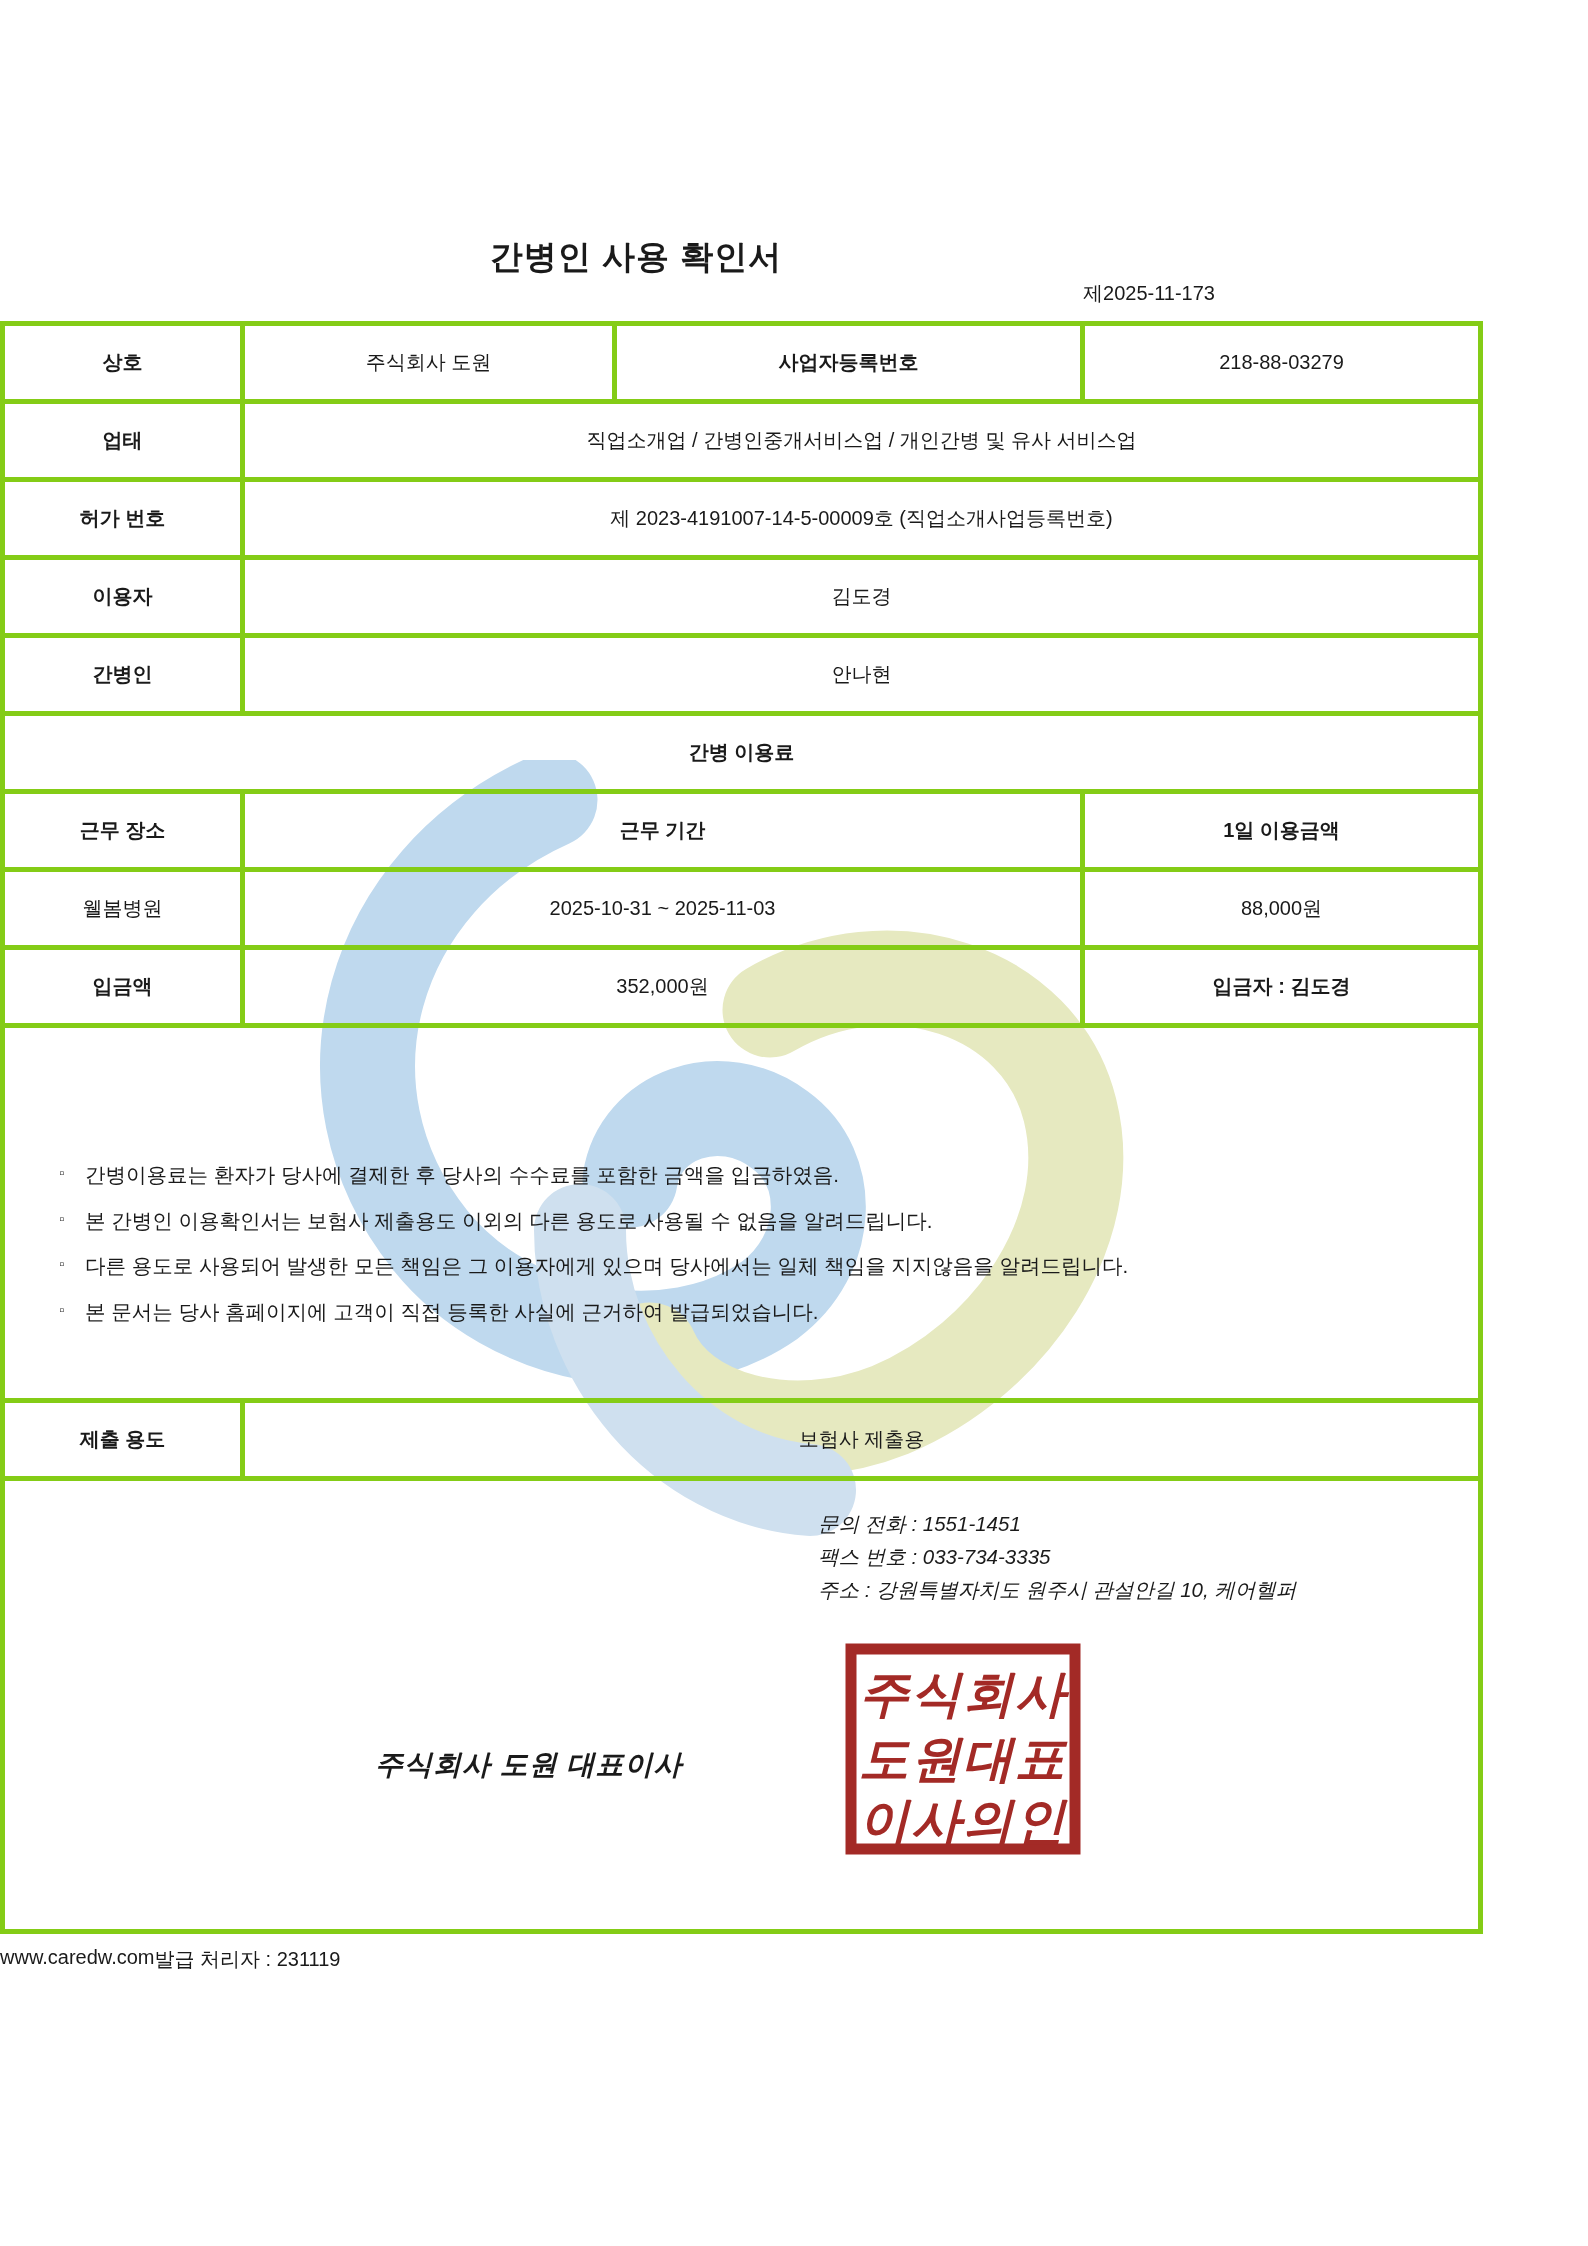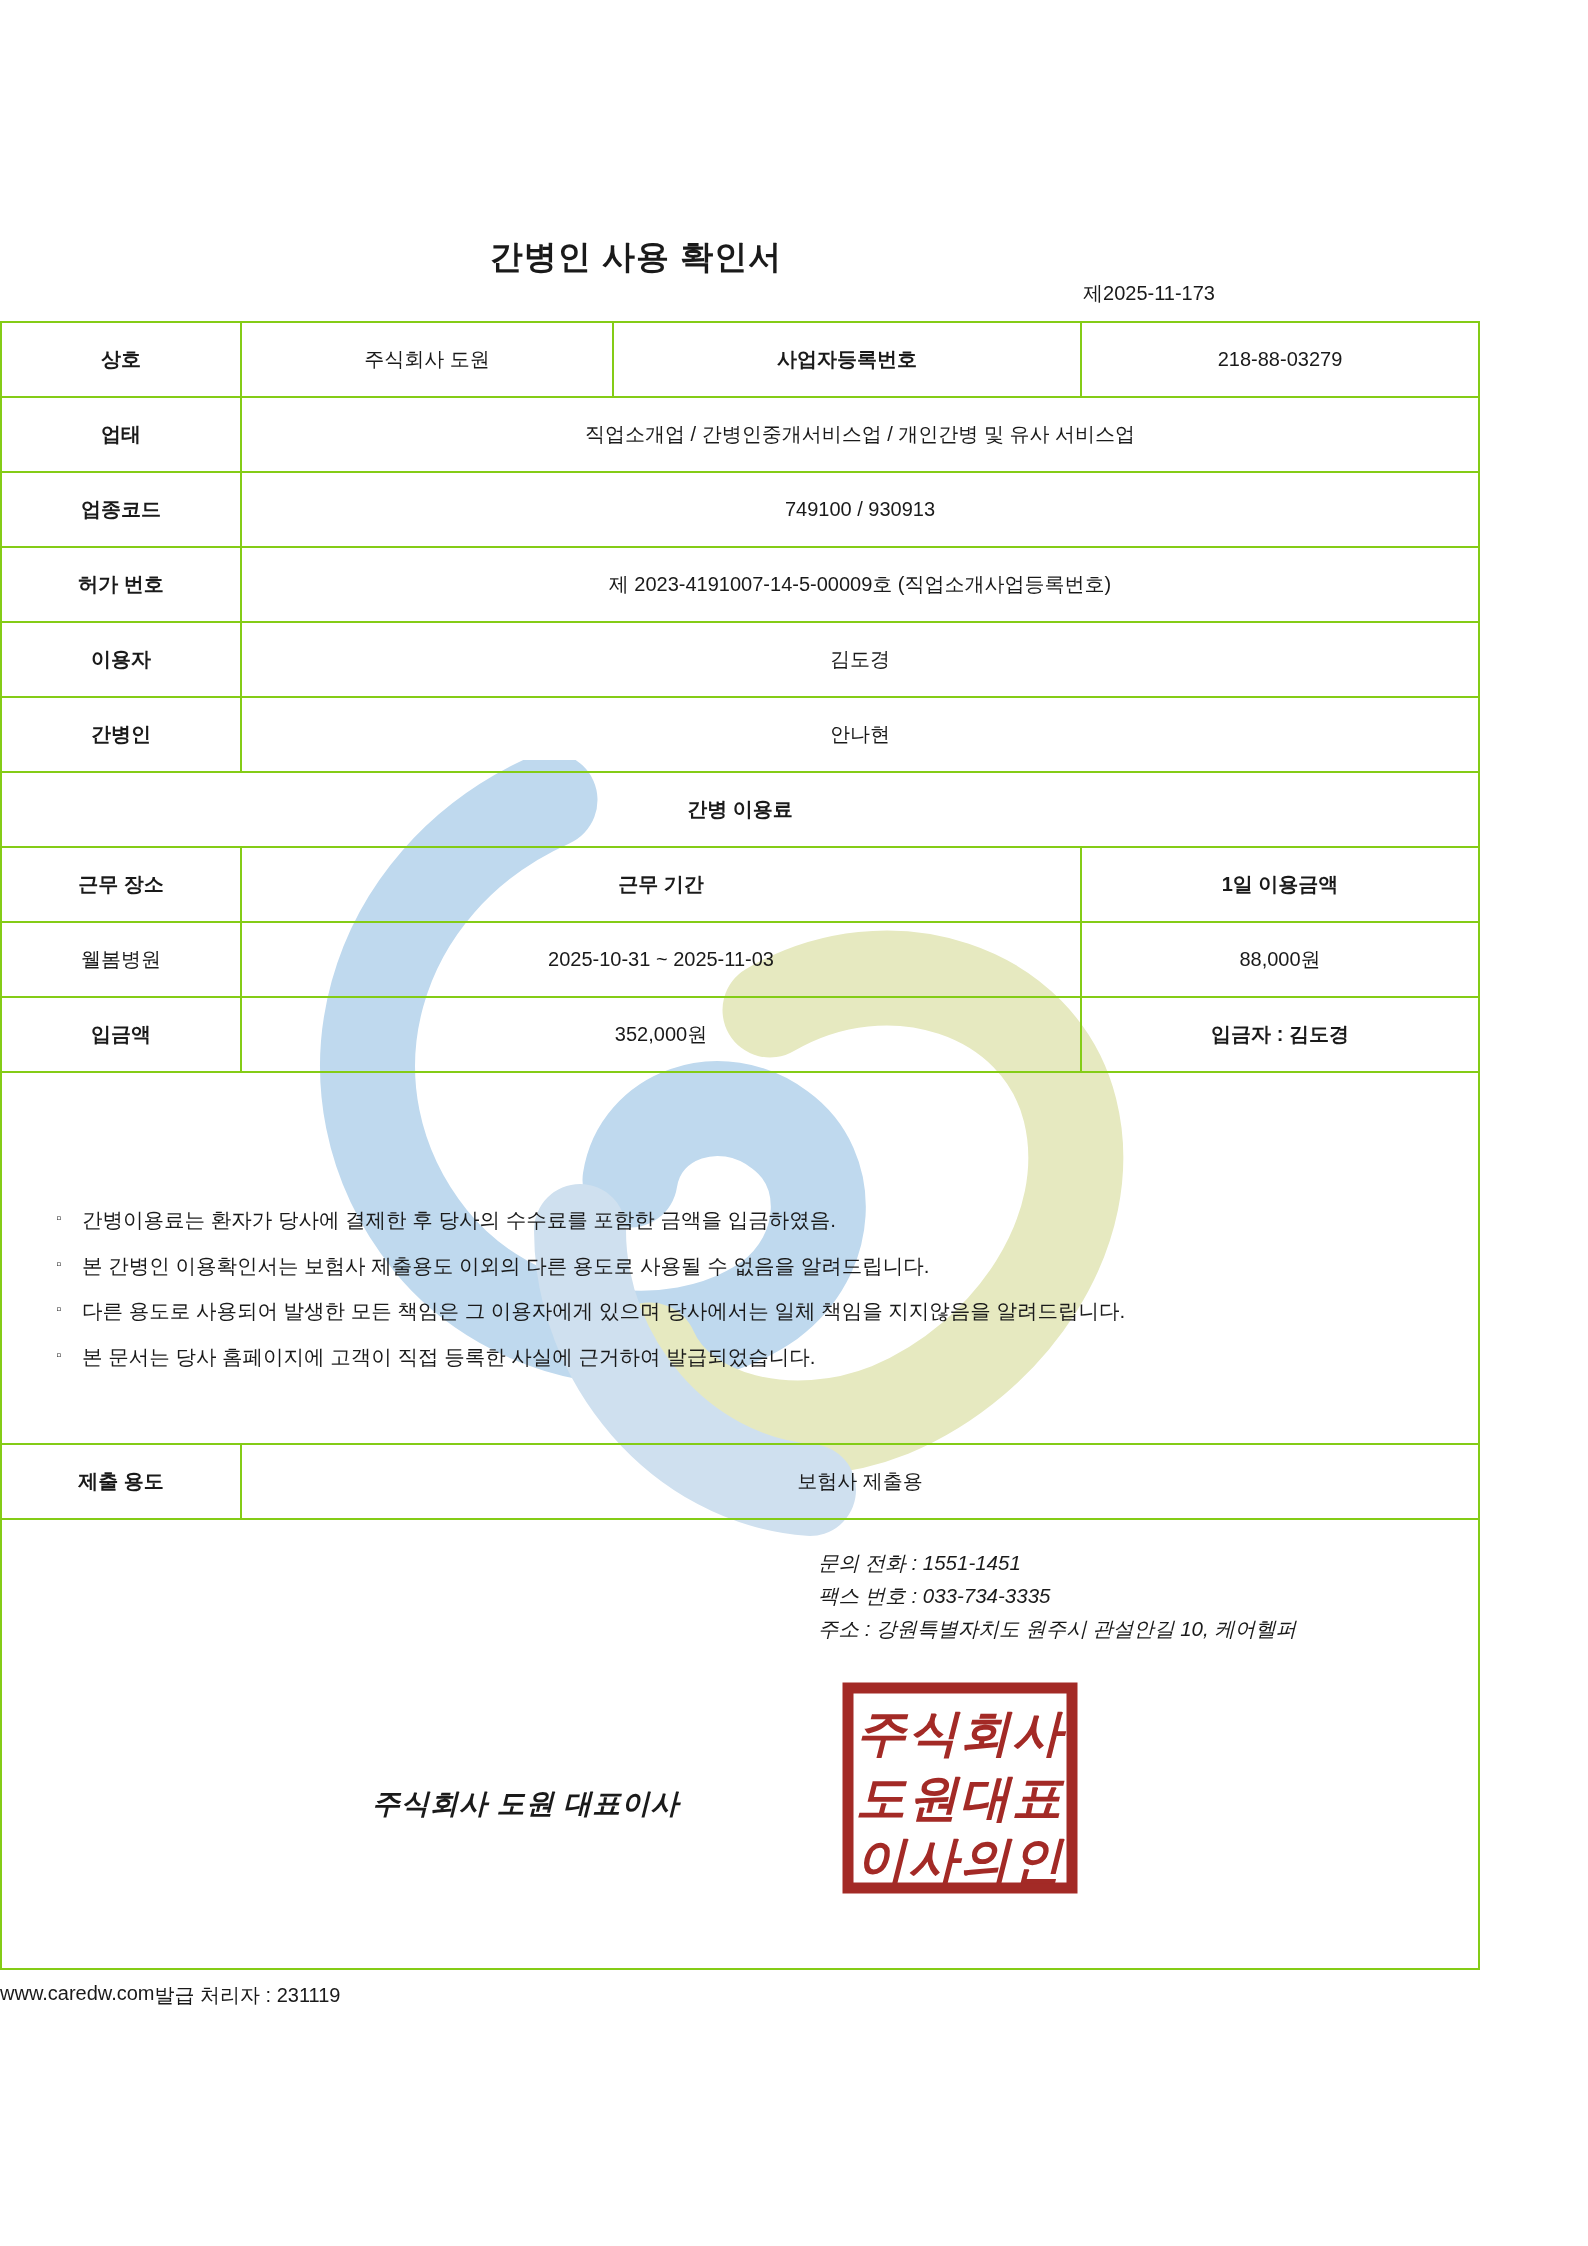--- a/index.html
+++ b/index.html
@@ -54,21 +54,21 @@
     margin-right: 57px;
   }
 
   table.main {
     border-collapse: collapse;
     width: 1478px;
     margin: 14px auto 0 auto;
     table-layout: fixed;
   }
   table.main td {
-    border: 2px solid #84cc16;
+    border: 5px solid #84cc16;
     font-size: 20px;
     text-align: center;
     vertical-align: middle;
     padding: 0;
     height: 73px;
   }
   td.label {
     font-weight: bold;
     width: 240px;
   }
@@ -175,24 +175,20 @@
       <tbody>
         <tr>
           <td class="label">상호</td>
           <td>주식회사 도원</td>
           <td class="label">사업자등록번호</td>
           <td>218-88-03279</td>
         </tr>
         <tr>
           <td class="label">업태</td>
           <td colspan="3">직업소개업 / 간병인중개서비스업 / 개인간병 및 유사 서비스업</td>
-        </tr>
-        <tr>
-          <td class="label">업종코드</td>
-          <td colspan="3">749100 / 930913</td>
         </tr>
         <tr>
           <td class="label">허가 번호</td>
           <td colspan="3">제 2023-4191007-14-5-00009호 (직업소개사업등록번호)</td>
         </tr>
         <tr>
           <td class="label">이용자</td>
           <td colspan="3">김도경</td>
         </tr>
         <tr>

